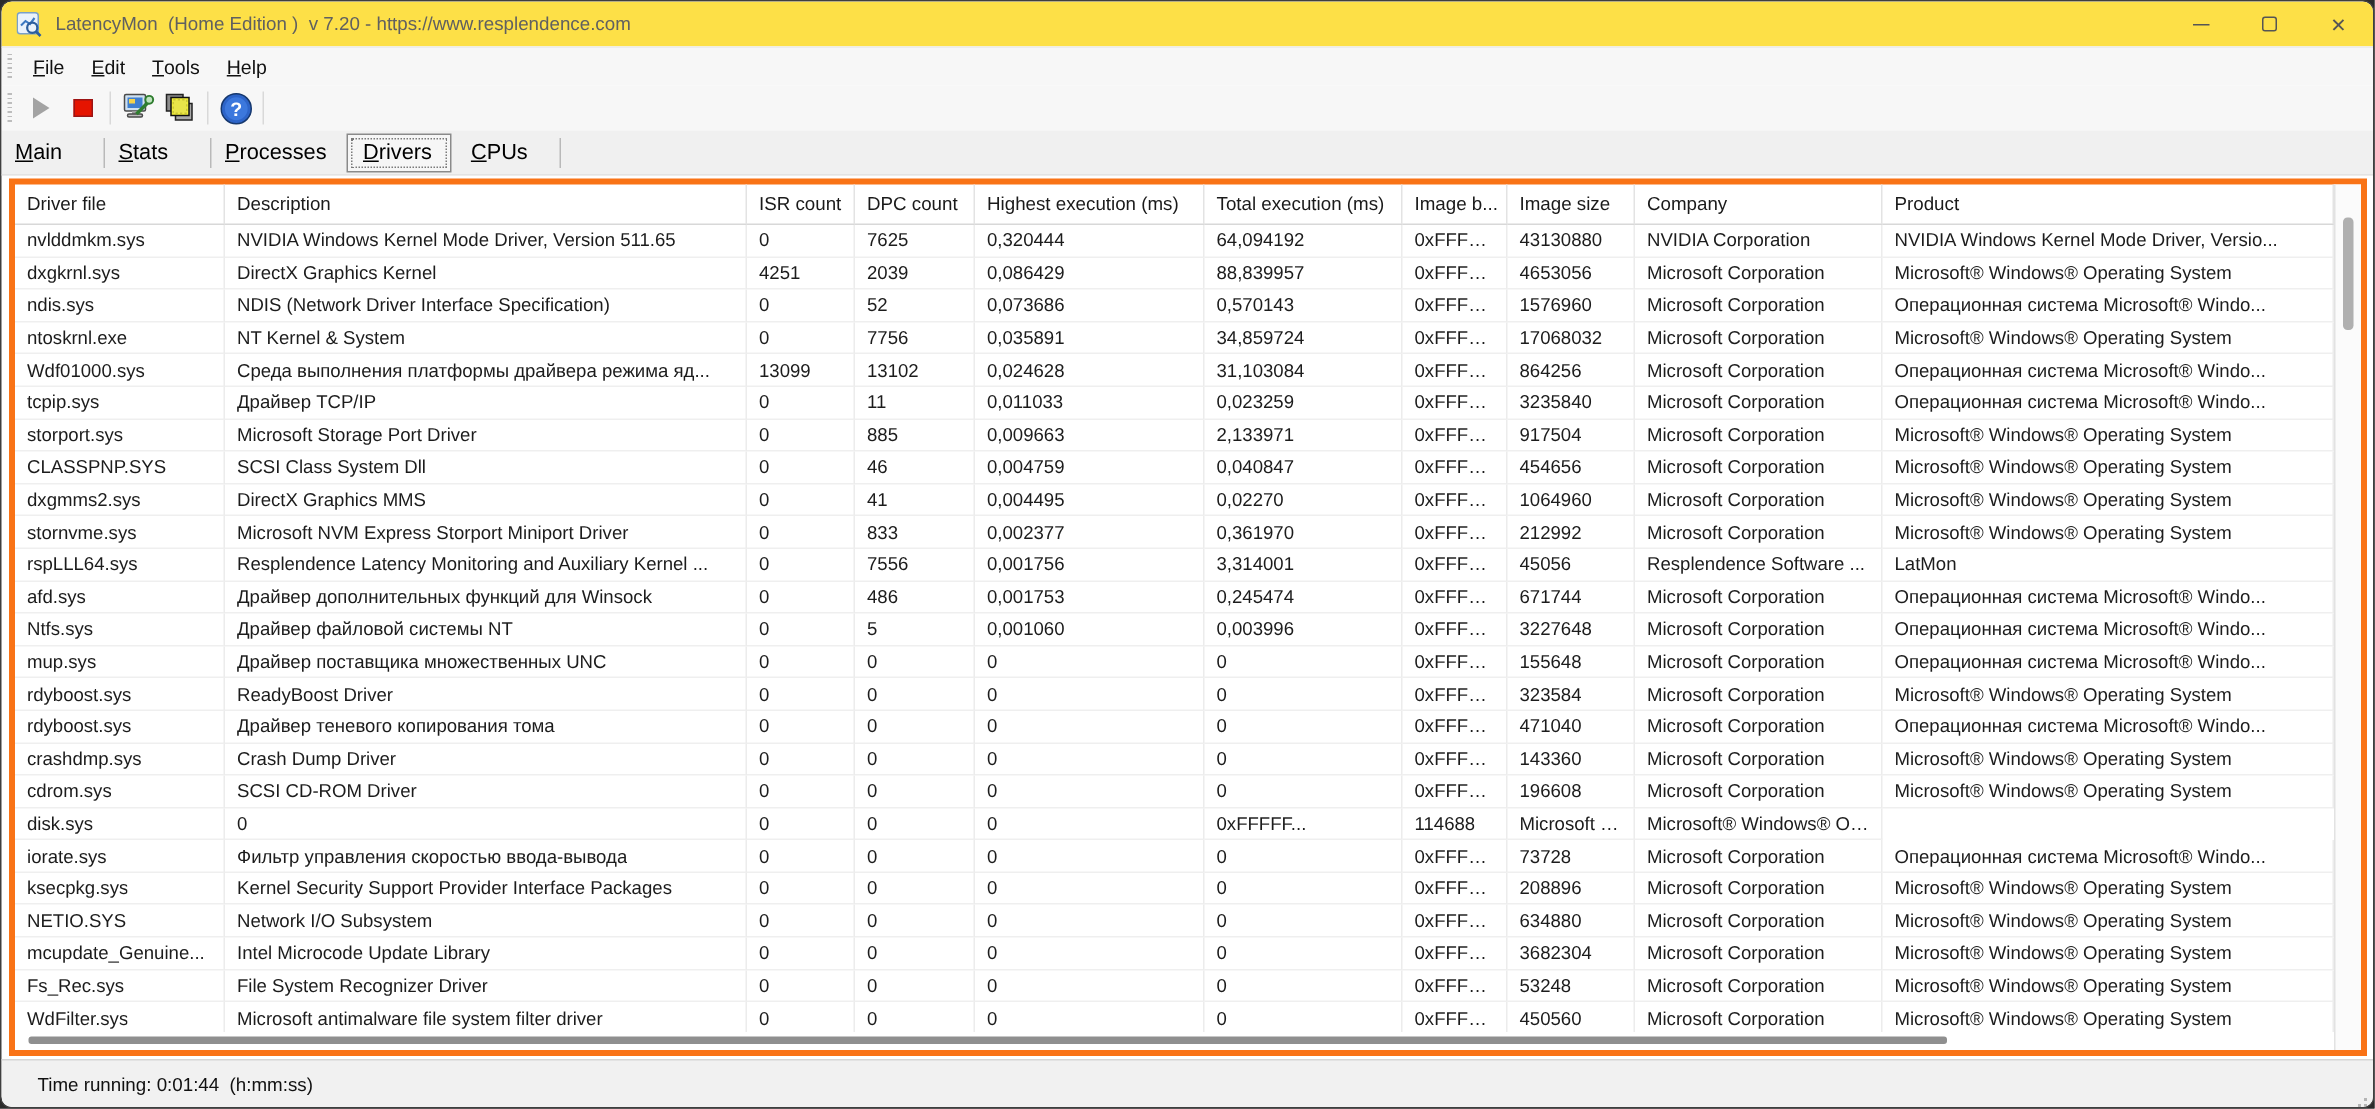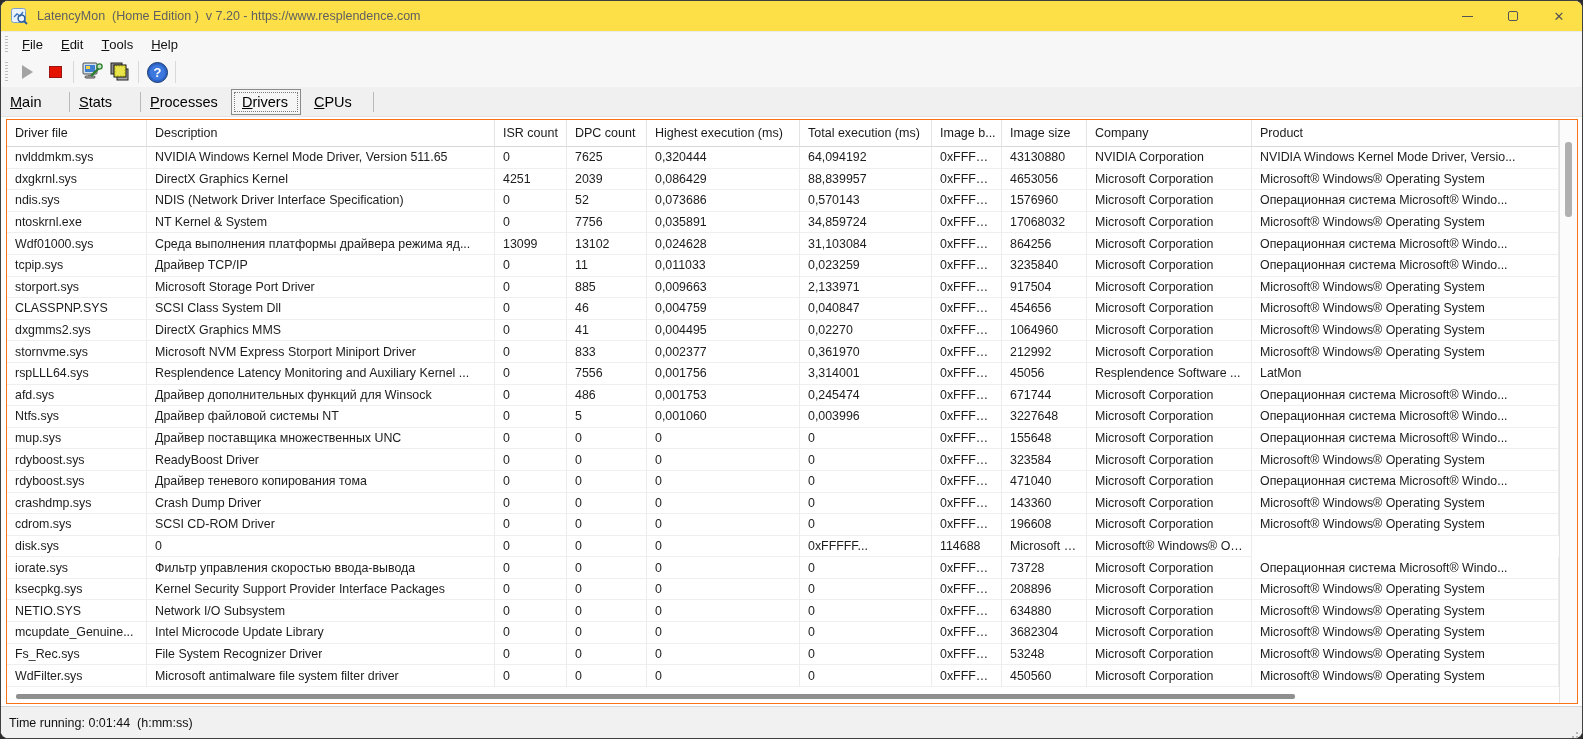--- a/index.html
+++ b/index.html
@@ -34,42 +34,42 @@
   .stop-sq { width:13px; height:12px; background:#e51400; border:1px solid #9c1414; }
   
   .tabbar { position:absolute; left:0; top:86px; right:0; height:30px; background:#f0f0f0;
     display:flex; align-items:stretch; border-bottom:1px solid #e3e3e3; }
   .tab { display:flex; align-items:center; padding-left:9px; font-size:14.5px; color:#000; }
   .tab-sep { width:1px; height:20px; background:#b9b9b9; align-self:center; }
   .tab-active { margin:2px 0 1px 0; background:#f6f6f6; border:1px solid #8a8a8a;
     outline:1px dotted #7a7a7a; outline-offset:-4px; padding:0 12px 0 10px; }
   
   .table-wrap { position:absolute; left:5px; top:118px; width:1572px; height:585px;
-    border:1px solid #f97316; background:#fff; display:flex;text-align:right; }
+    border:4px solid #f97316; background:#fff; display:flex;text-align:right; }
   .table-main { flex:1 1 auto; display:flex; flex-direction:column; min-width:0; }
   .thead, .tr { display:grid;
     grid-template-columns:140px 348px 72px 80px 153px 132px 70px 85px 165px minmax(0,1fr); }
   .thead { height:27px; flex:0 0 auto; }
   .th { display:flex; align-items:center; padding:0 8px; font-size:12.5px; color:#1a1a1a;
     border-right:1px solid #e3e3e3; border-bottom:1px solid #d8d8d8;
     white-space:nowrap; overflow:hidden; text-overflow:ellipsis; }
   .tbody { flex:1 1 auto; overflow:hidden; }
   .tr { height:21.6px; }
   .td { display:flex; align-items:center; padding:0 8px; font-size:12.4px; color:#1c1c1c;
     border-right:1px solid #ececec; border-bottom:1px solid #efefef;
     white-space:nowrap; overflow:hidden; }
   .td span { overflow:hidden; text-overflow:ellipsis; white-space:nowrap; }
   
   .hscroll { flex:0 0 12px; position:relative; background:#fff; }
   .hthumb { position:absolute; left:9px; top:3px; width:1279px; height:5px; background:#8f8f8f; border-radius:2px; }
   .vscroll { flex:0 0 18px; border-left:1px solid #e2e2e2; background:#fbfbfb; position:relative; }
   .vthumb { position:absolute; left:5px; top:22px; width:7px; height:75px; background:#b0b0b0; border-radius:3px; }
   
   .statusbar { position:absolute; left:0; right:0; top:705px; bottom:0; background:#f1f1f1;
-    border-top:1px solid #d6d6d6; display:flex; align-items:center; padding-left:8px; }
+    border-top:1px solid #d6d6d6; display:flex; align-items:center; padding-left:24px; }
   .status-text { font-size:12.5px; color:#111; white-space:pre; }
   .grip { position:absolute; right:4px; bottom:4px; width:2px; height:2px; background:#b5b5b5;
     box-shadow:-8px 8px #b5b5b5, -4px 8px #b5b5b5, 0 8px #b5b5b5, -4px 4px #b5b5b5, 0 4px #b5b5b5, 0 0 #b5b5b5; }
 </style>
 </head>
 <body>
 
 <div class="window">
 
   <div class="titlebar">

